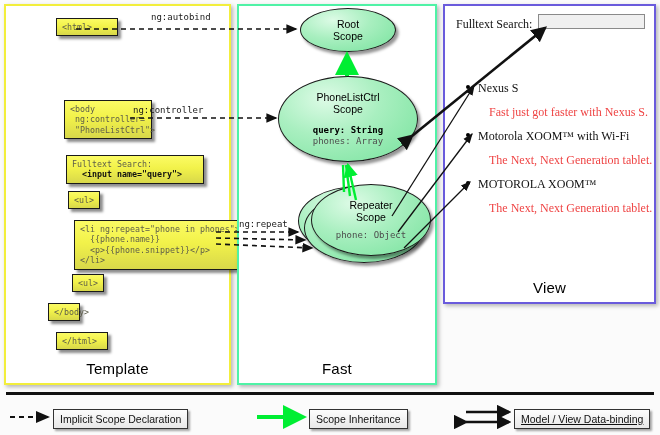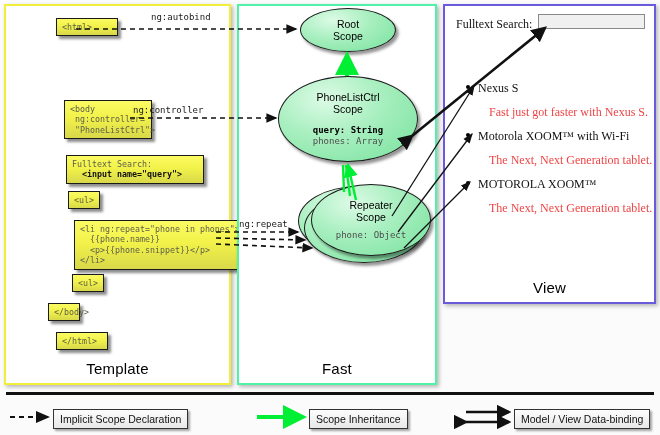--- a/index.html
+++ b/index.html
@@ -132,21 +132,21 @@
   .legend-box{
     position:absolute;
     background:linear-gradient(180deg,#fdfdfd 0%,#e8e8e8 100%);
     border:1.4px solid #333;
     box-shadow:2px 2px 2px rgba(0,0,0,.35);
     font-size:10.5px;line-height:14px;color:#111;
     padding:2px 6px;white-space:nowrap;
   }
   #lg1{left:53px;top:9px;}
   #lg2{left:309px;top:9px;}
-  #lg3{left:514px;top:9px;}
+  #lg3{left:514px;top:9px;text-decoration:underline;}
 </style>
 </head>
 <body>
 
 <div id="root">
 
   <div class="col" id="col-template">
     <div class="col-label">Template</div>
   </div>
 

